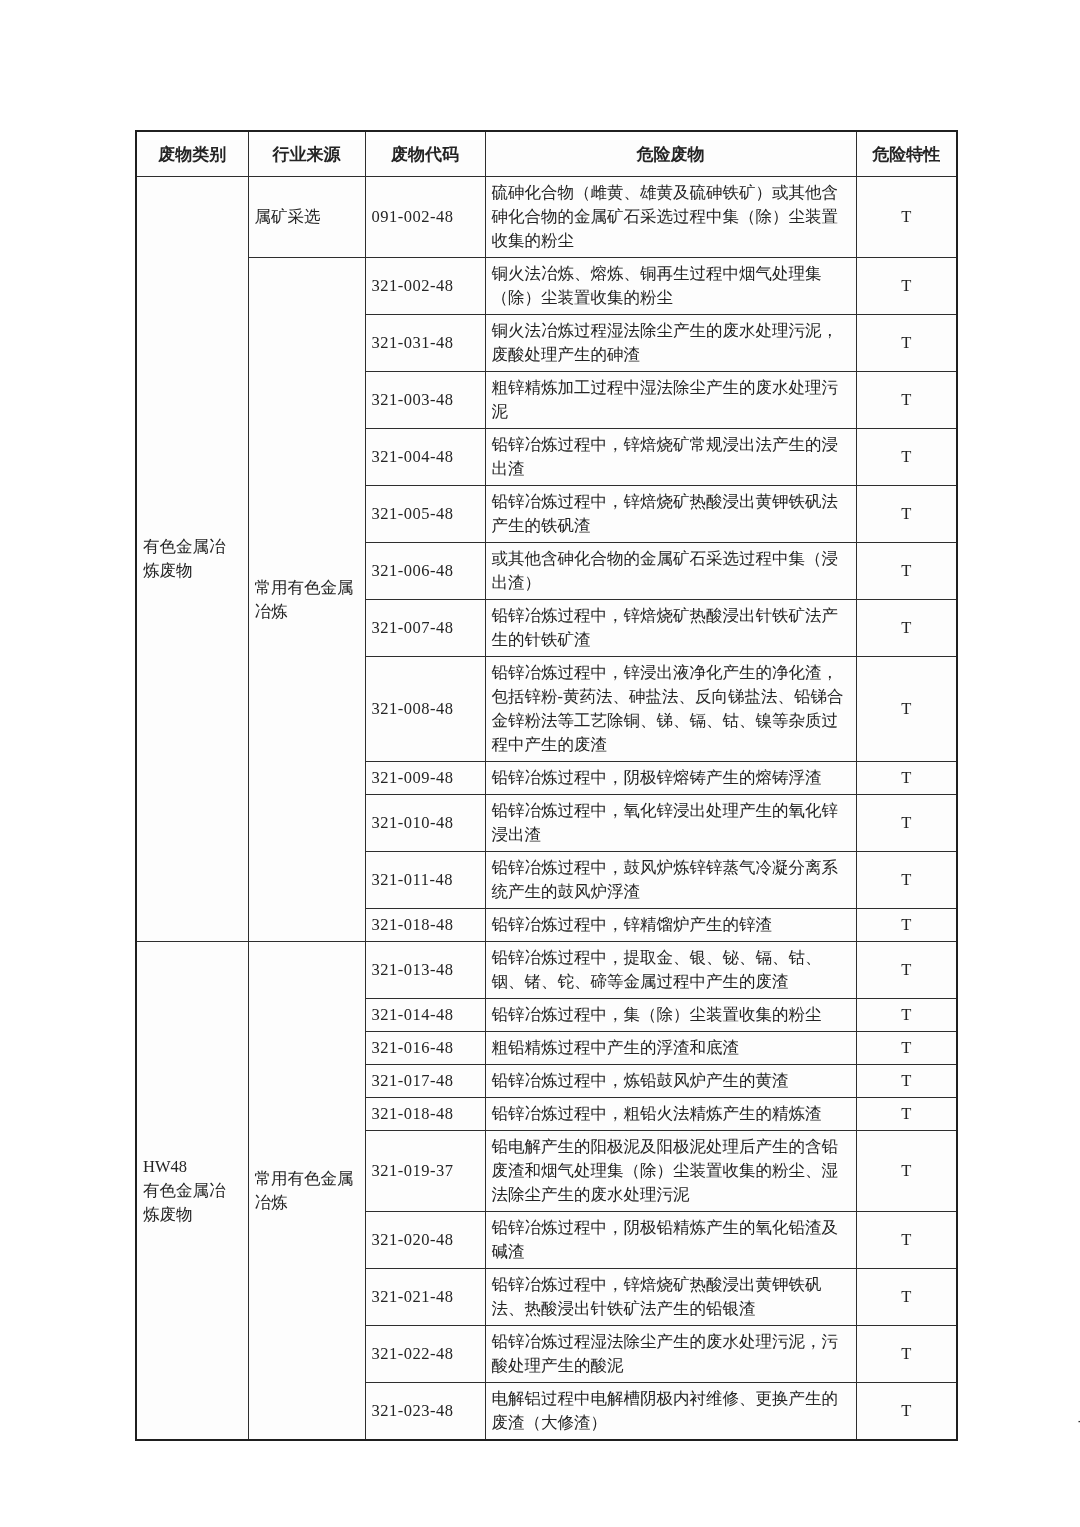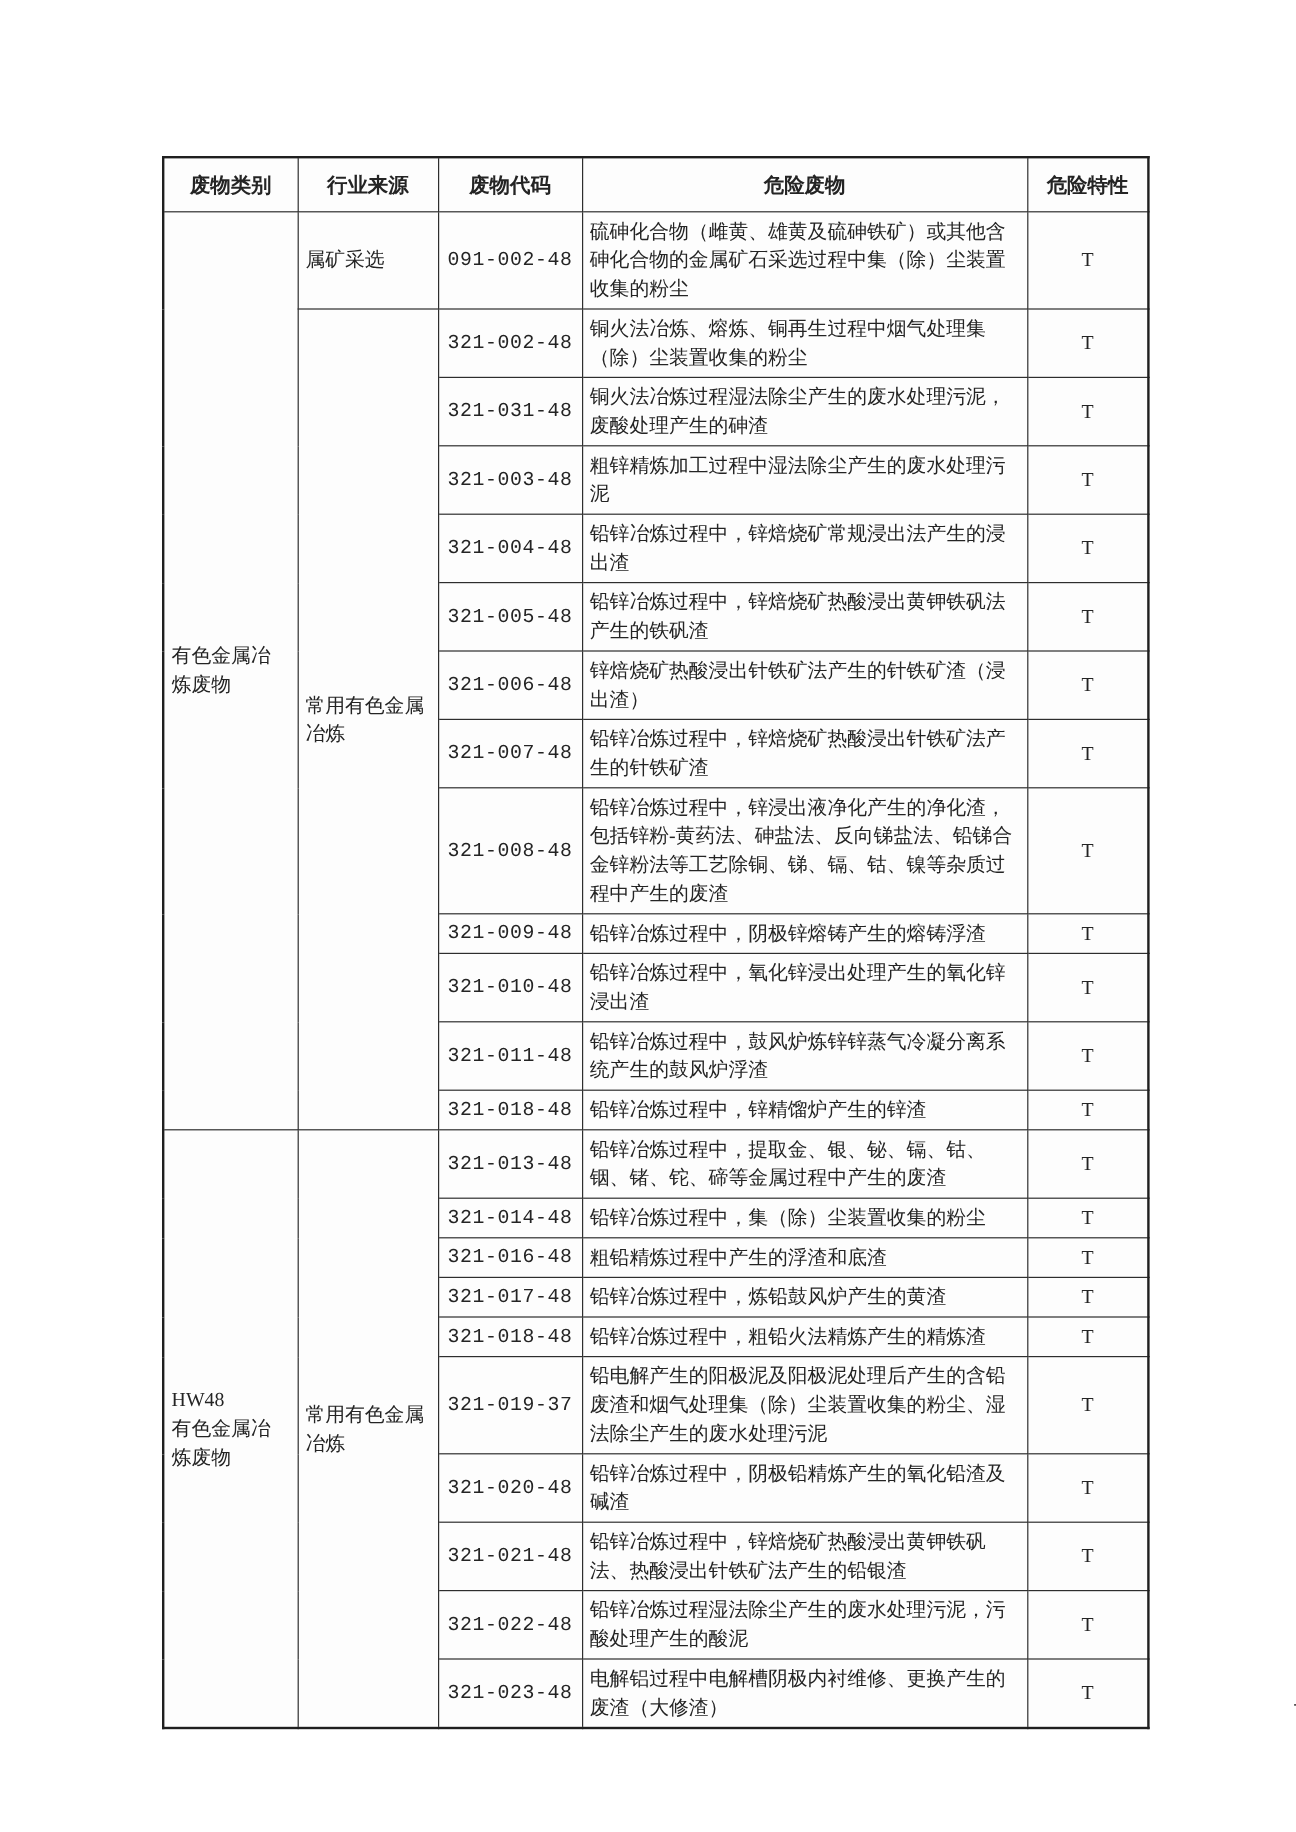--- a/index.html
+++ b/index.html
@@ -44,21 +44,21 @@
     line-height:24px;
     padding:4px 6px;
     vertical-align:middle;
   }
   td.cat, td.src{
     text-align:left;
     white-space:pre-line;
     line-height:26px;
   }
   td.vtop{vertical-align:top;padding-top:8px;}
-  td.code{text-align:center;letter-spacing:0.5px;font-family:Liberation Mono, monospace;}
+  td.code{letter-spacing:0.5px;}
   td.desc{text-align:left;padding:4px 8px;margin-left:20px;}
   td.hazard{text-align:center;font-size:16px;}
   .page-number{
     position:absolute;
     left:0;right:0;
     top:1412px;
     text-align:right;
     font-family:"Liberation Sans","DejaVu Sans",sans-serif;
     font-size:16px;
     color:#333333;
@@ -114,21 +114,21 @@
         <td class="desc">铅锌冶炼过程中，锌焙烧矿常规浸出法产生的浸出渣</td>
         <td class="hazard">T</td>
       </tr>
       <tr>
         <td class="code">321-005-48</td>
         <td class="desc">铅锌冶炼过程中，锌焙烧矿热酸浸出黄钾铁矾法产生的铁矾渣</td>
         <td class="hazard">T</td>
       </tr>
       <tr>
         <td class="code">321-006-48</td>
-        <td class="desc">锌焙烧矿热酸浸出针铁矿法产生的针铁矿渣（浸出渣）</td>
+        <td class="desc">或其他含砷化合物的金属矿石采选过程中集（浸出渣）</td>
         <td class="hazard">T</td>
       </tr>
       <tr>
         <td class="code">321-007-48</td>
         <td class="desc">铅锌冶炼过程中，锌焙烧矿热酸浸出针铁矿法产生的针铁矿渣</td>
         <td class="hazard">T</td>
       </tr>
       <tr>
         <td class="code">321-008-48</td>
         <td class="desc">铅锌冶炼过程中，锌浸出液净化产生的净化渣，包括锌粉-黄药法、砷盐法、反向锑盐法、铅锑合金锌粉法等工艺除铜、锑、镉、钴、镍等杂质过程中产生的废渣</td>

